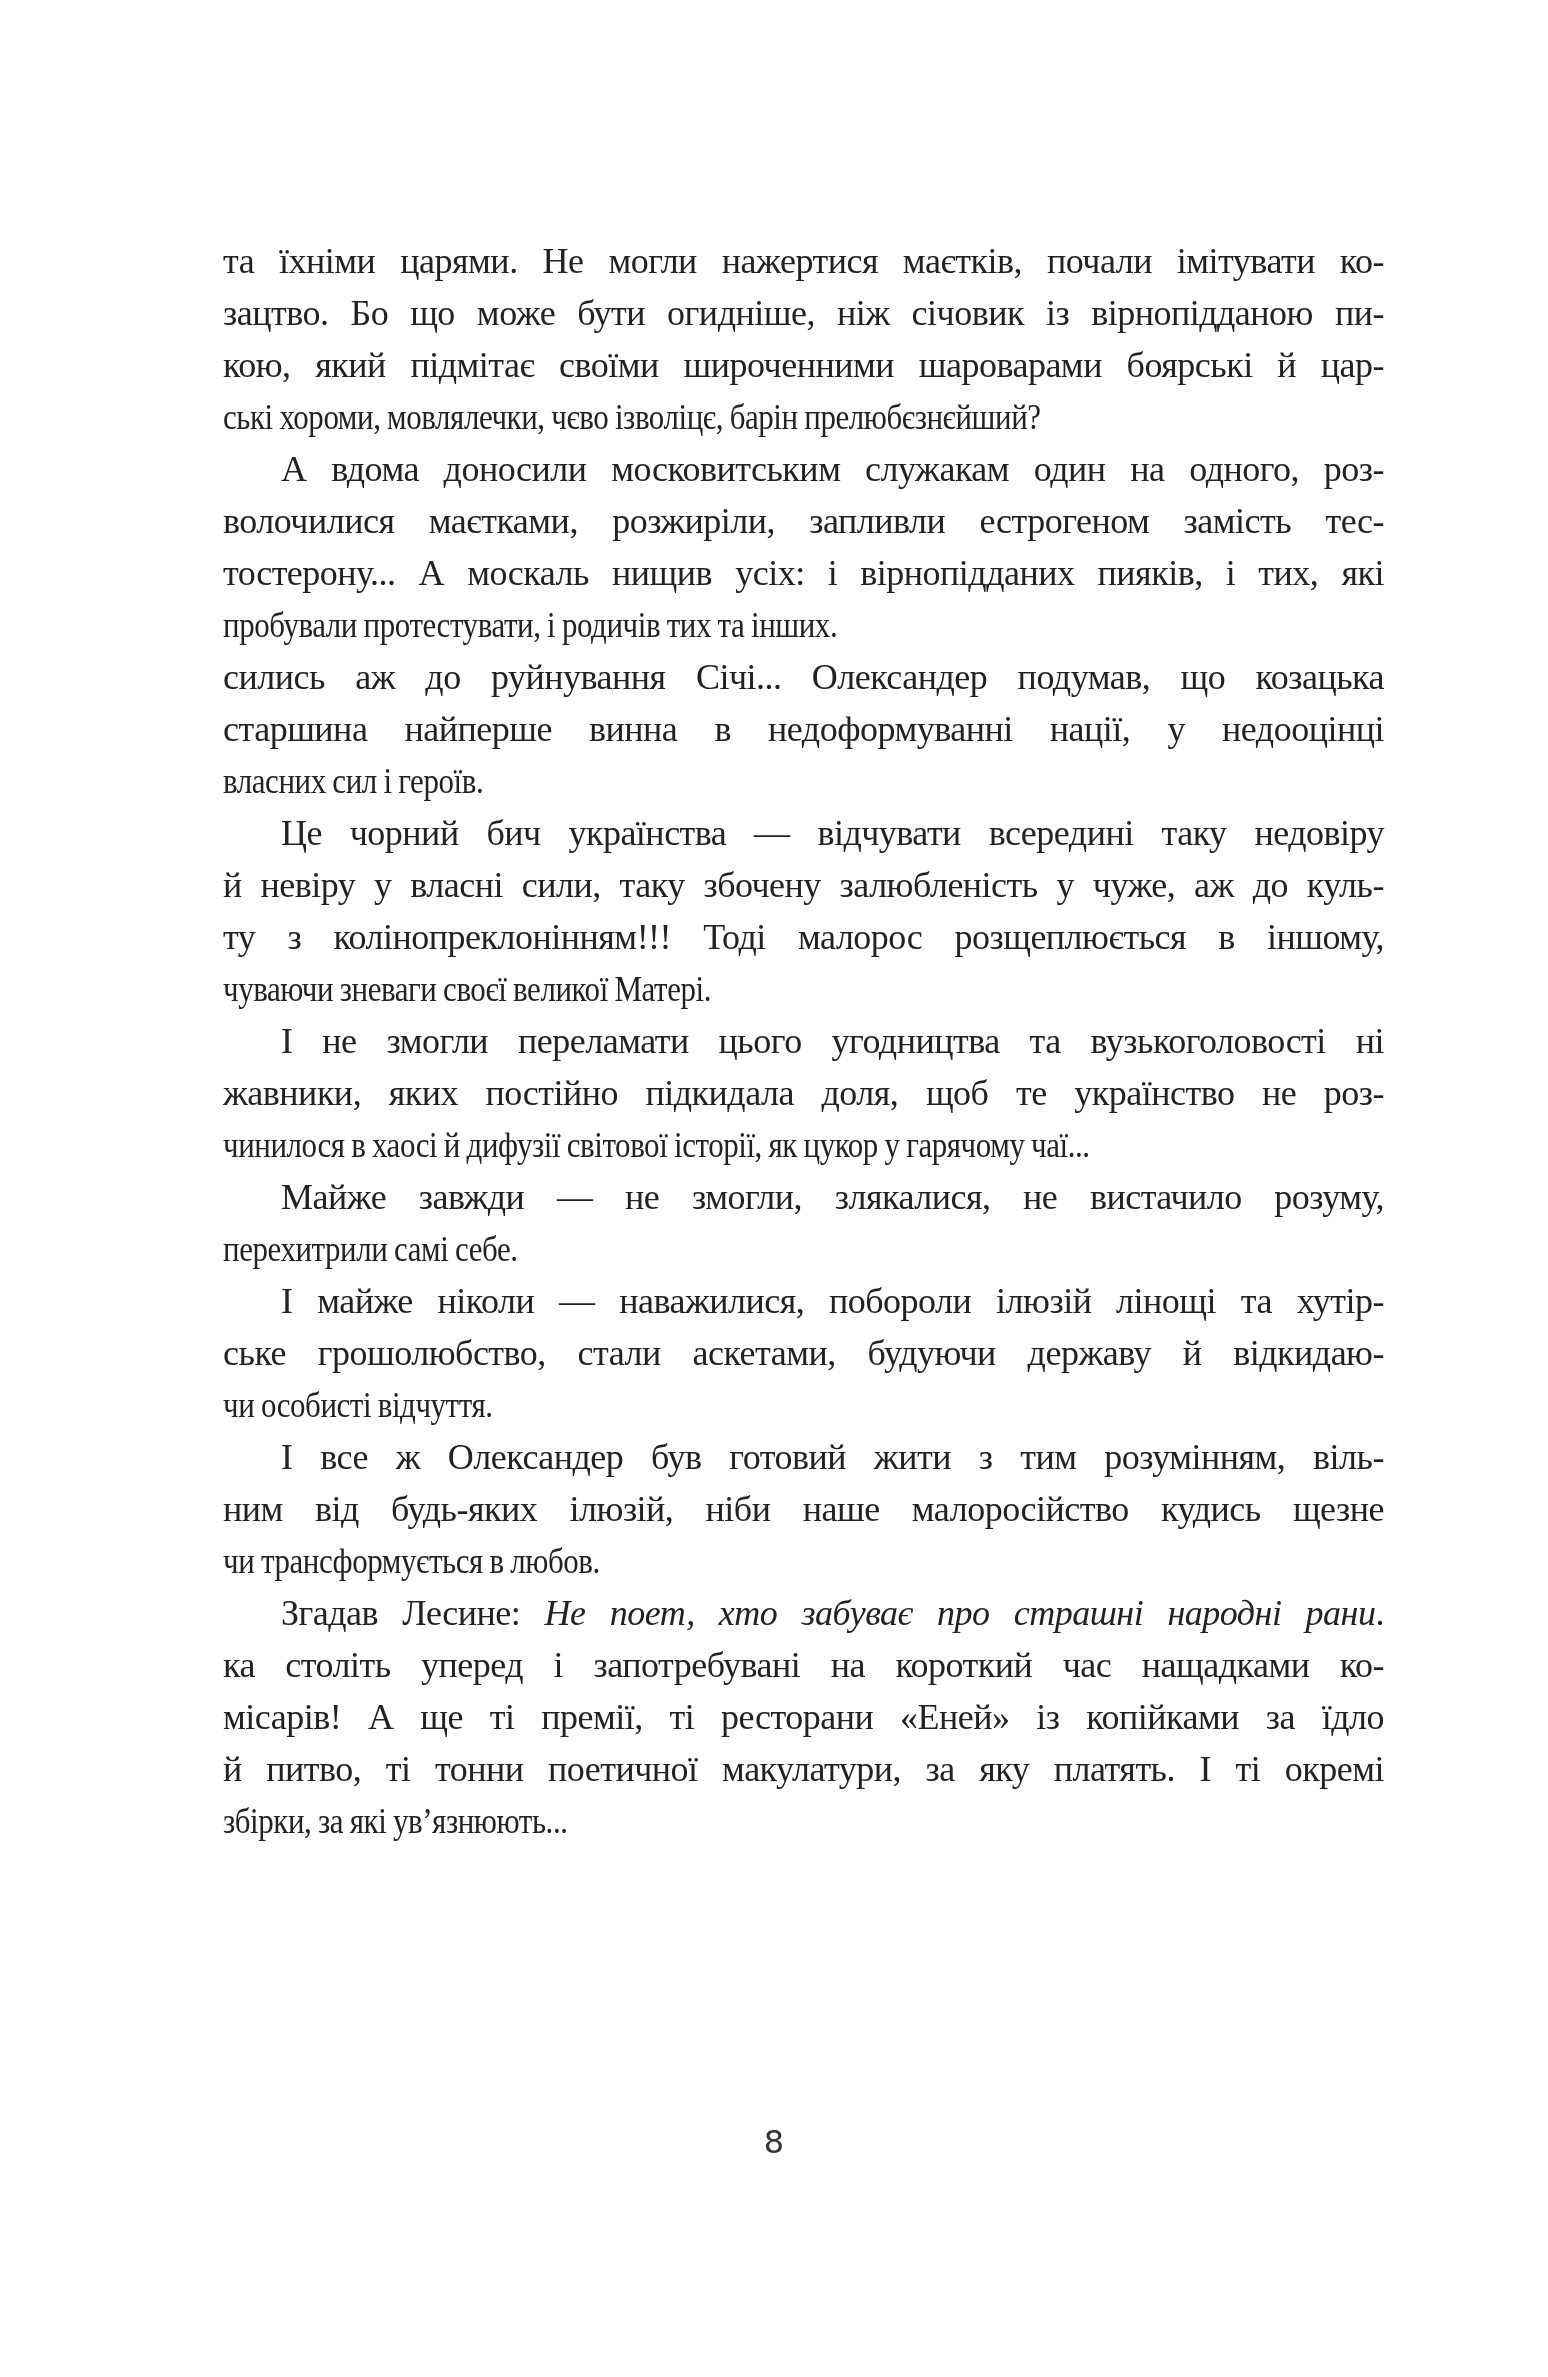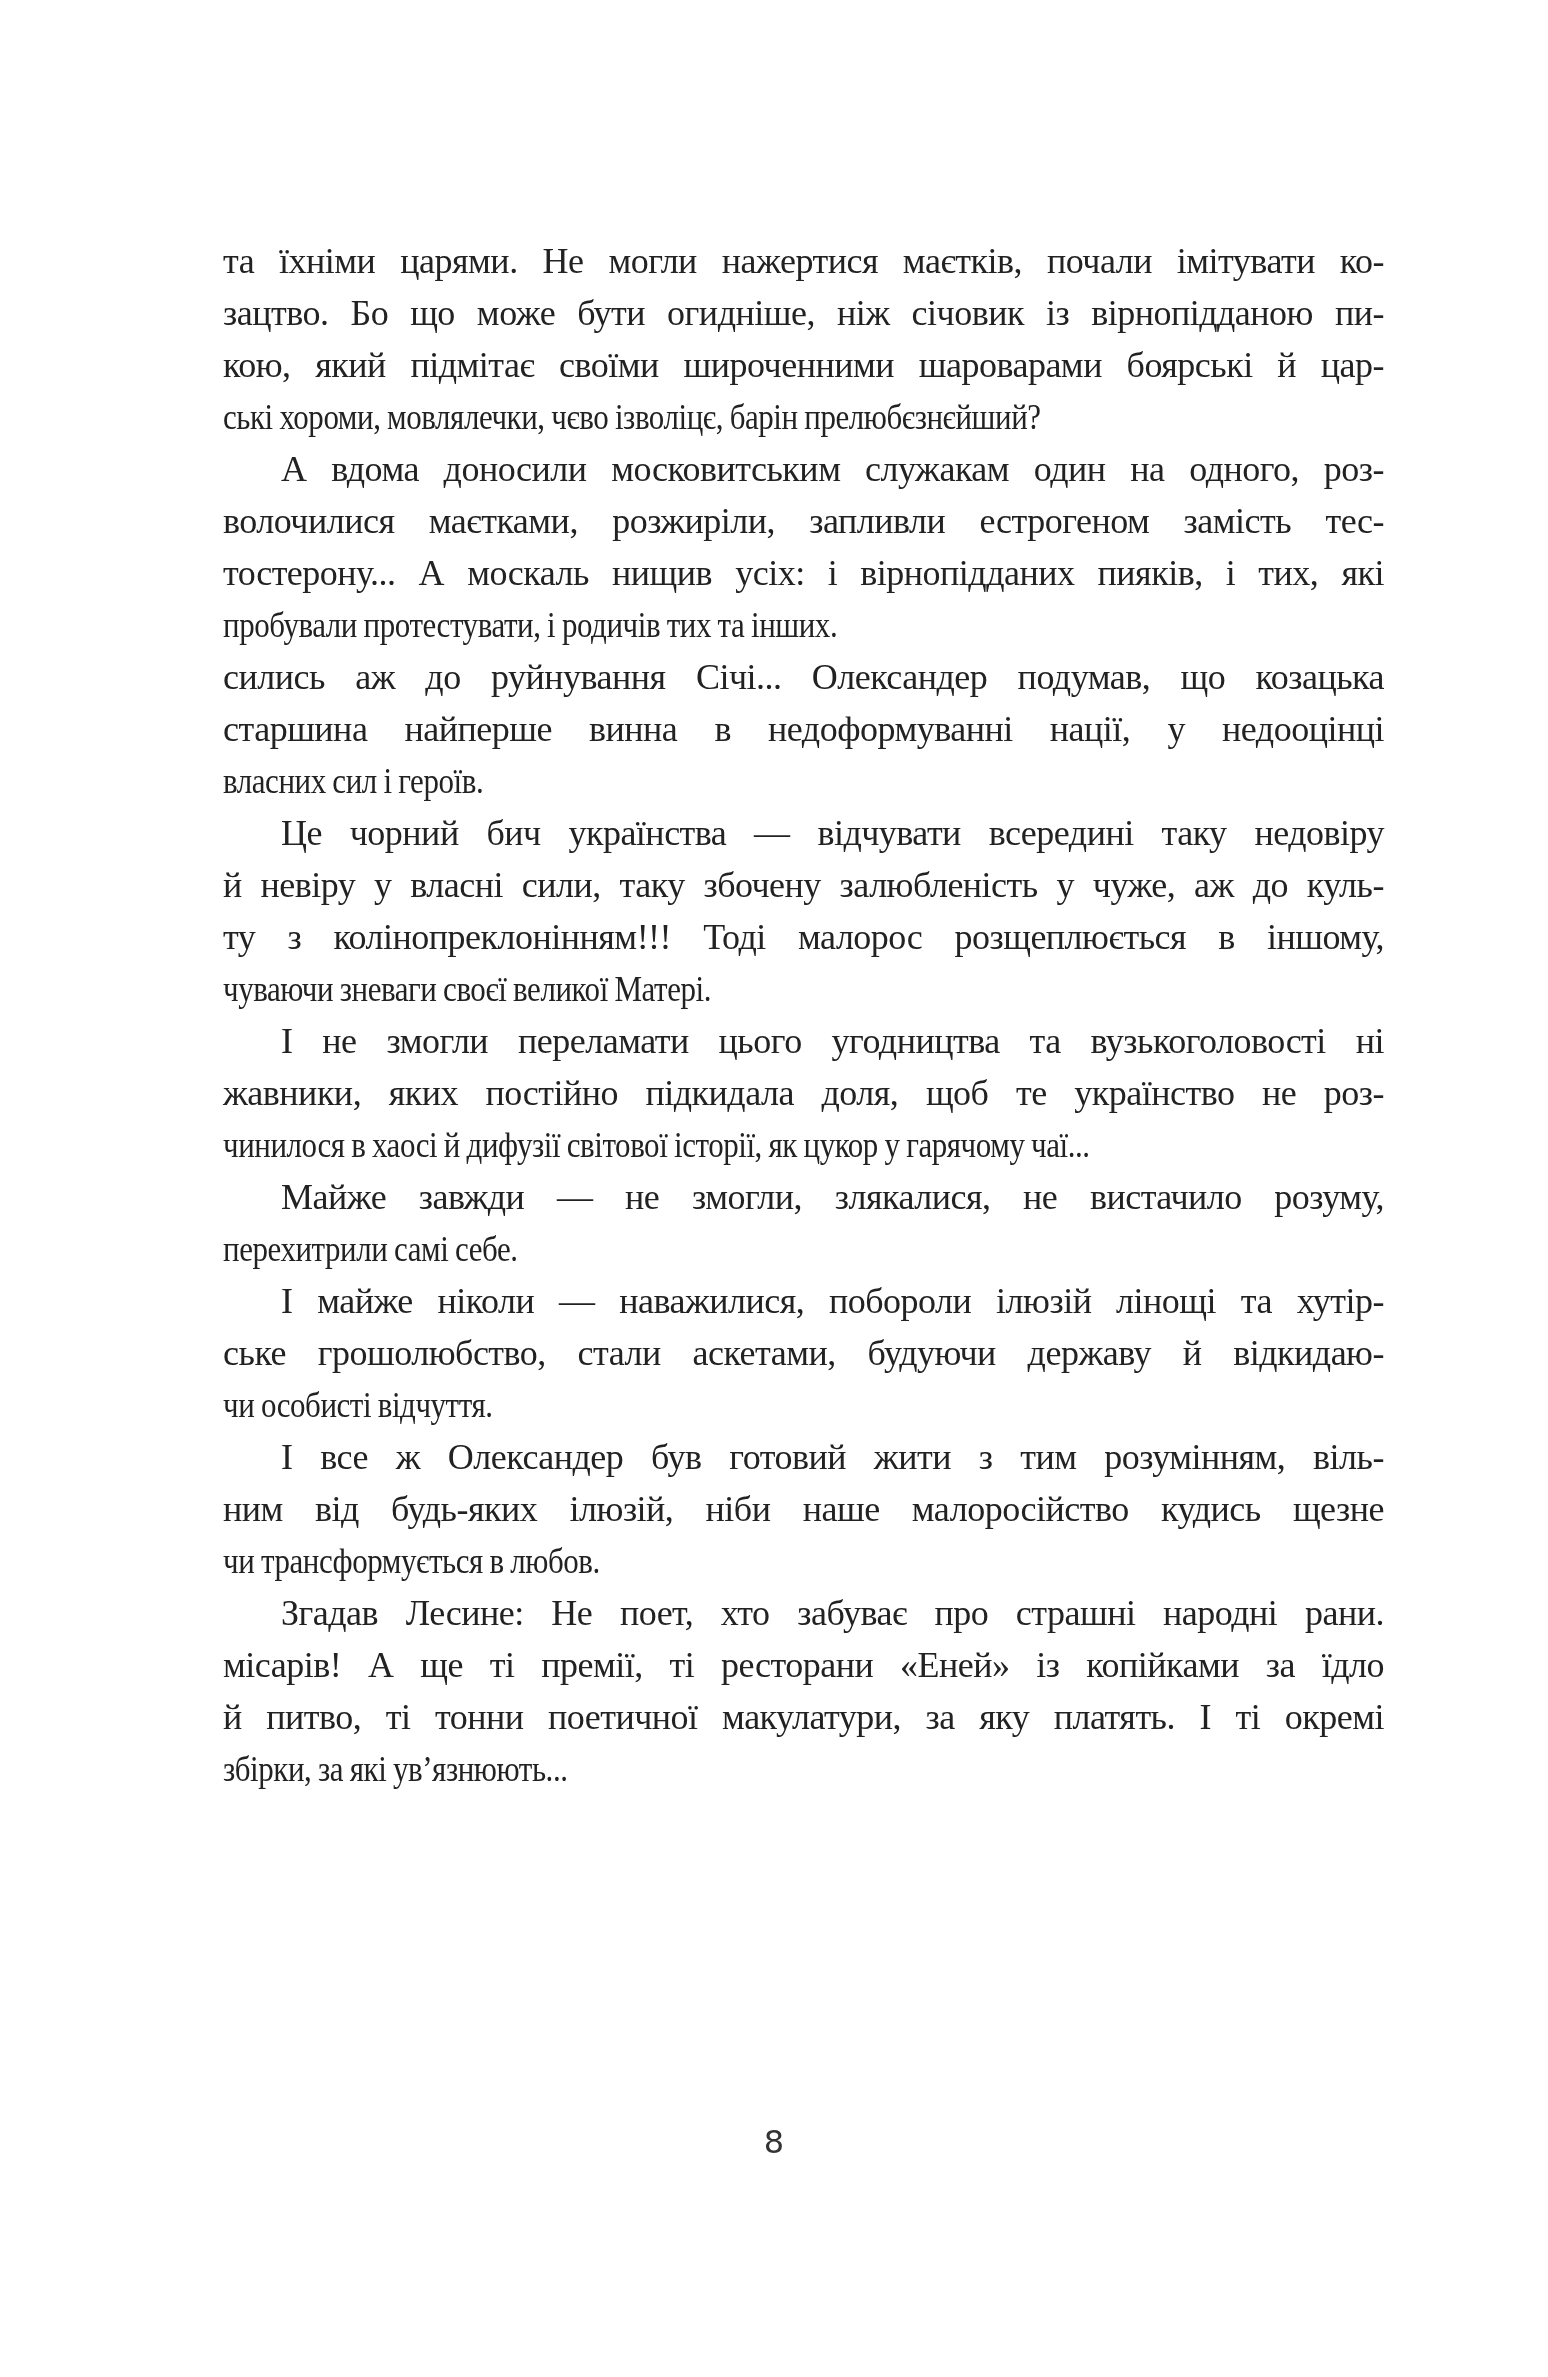--- a/index.html
+++ b/index.html
@@ -33,20 +33,21 @@
       transform-origin: left center;
     }
     .line.last {
       text-align-last: left;
     }
     .line.indent {
       padding-left: 58px;
       box-sizing: border-box;
     }
     .line span.it {
+      font-style: italic;
     }
     .page-number {
       position: absolute;
       left: 0;
       width: 1548px;
       top: 2123px;
       text-align: center;
       font-family: "DejaVu Sans", sans-serif;
       font-size: 32px;
       color: #333333;
@@ -102,20 +103,21 @@
   </div>
 
   <div>
     <div class="line indent" style="">І все ж Олександер був готовий жити з тим розумінням, віль-</div>
     <div class="line" style="">ним від будь-яких ілюзій, ніби наше малоросійство кудись щезне</div>
     <div class="line last" style="transform: scaleX(0.86); width: 1350px;">чи трансформується в любов.</div>
   </div>
 
   <div>
     <div class="line indent" style=""><span>Згадав Лесине: </span><span class="it">Не поет, хто забуває про страшні народні рани</span><span>.</span></div>
+    <div class="line" style="">ка століть уперед і запотребувані на короткий час нащадками ко-</div>
     <div class="line" style="">місарів! А ще ті премії, ті ресторани «Еней» із копійками за їдло</div>
     <div class="line" style="">й питво, ті тонни поетичної макулатури, за яку платять. І ті окремі</div>
     <div class="line last" style="transform: scaleX(0.86); width: 1350px;">збірки, за які ув’язнюють...</div>
   </div>
 
 </div>
 
 <div class="page-number">8</div>
 
 

